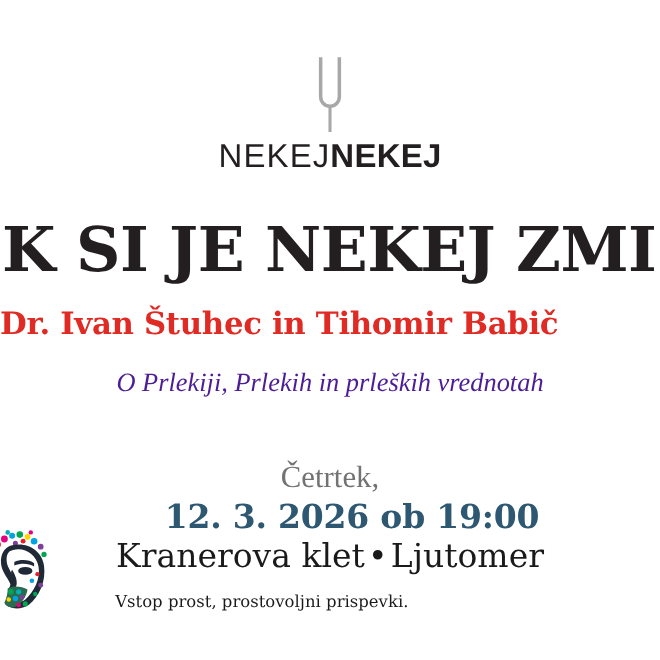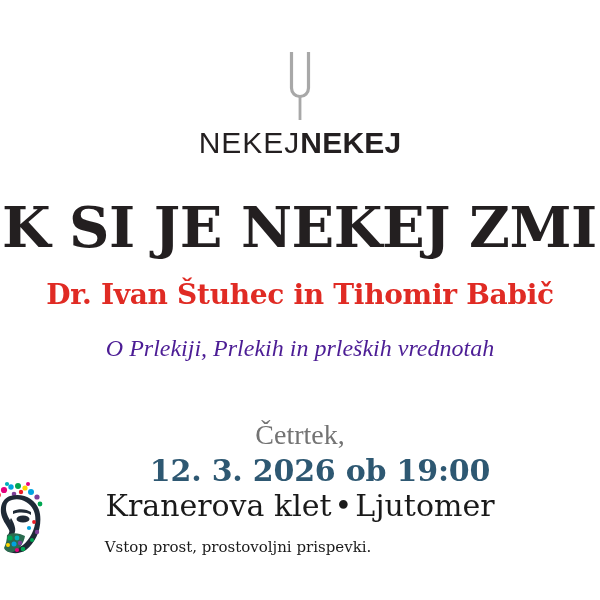--- a/index.html
+++ b/index.html
@@ -70,21 +70,21 @@
     letter-spacing: -0.5px;
     color: #231f20;
   }
 
   
   #speakers {
     position: absolute;
     left: 0;
     top: 278px;
     width: 600px;
-    text-align: center;
+    text-align: left;
     font-family: "DejaVu Serif", "Liberation Serif", serif;
     font-weight: 700;
     font-size: 28px;
     line-height: 34px;
     letter-spacing: -0.3px;
     color: #e02b24;
     white-space: nowrap;
   }
   #topic {
     position: absolute;

